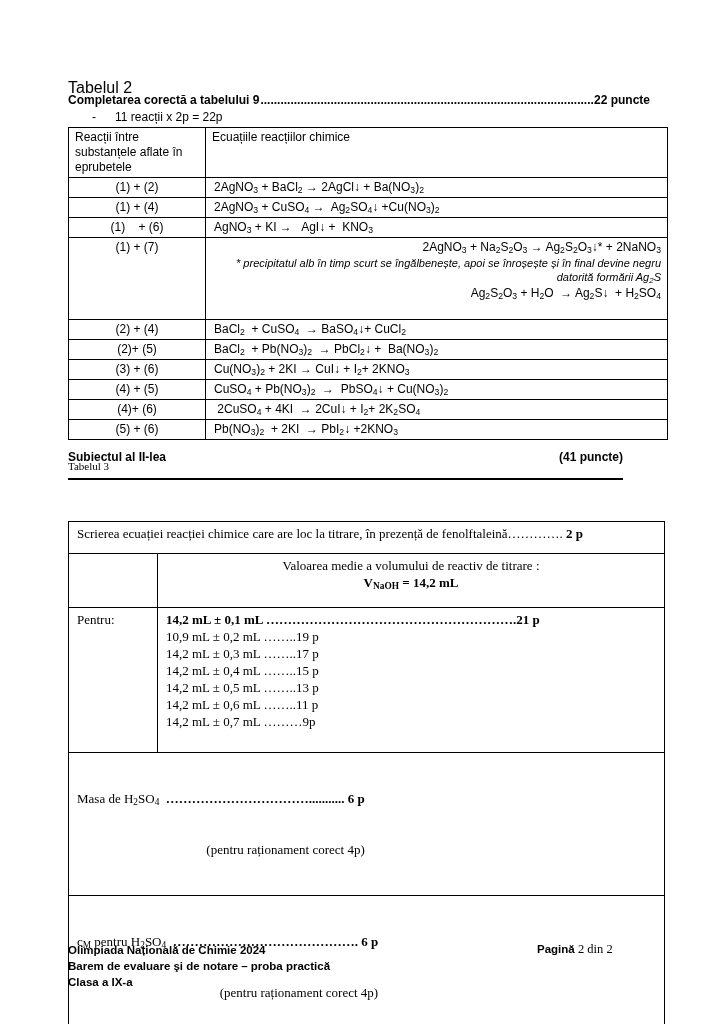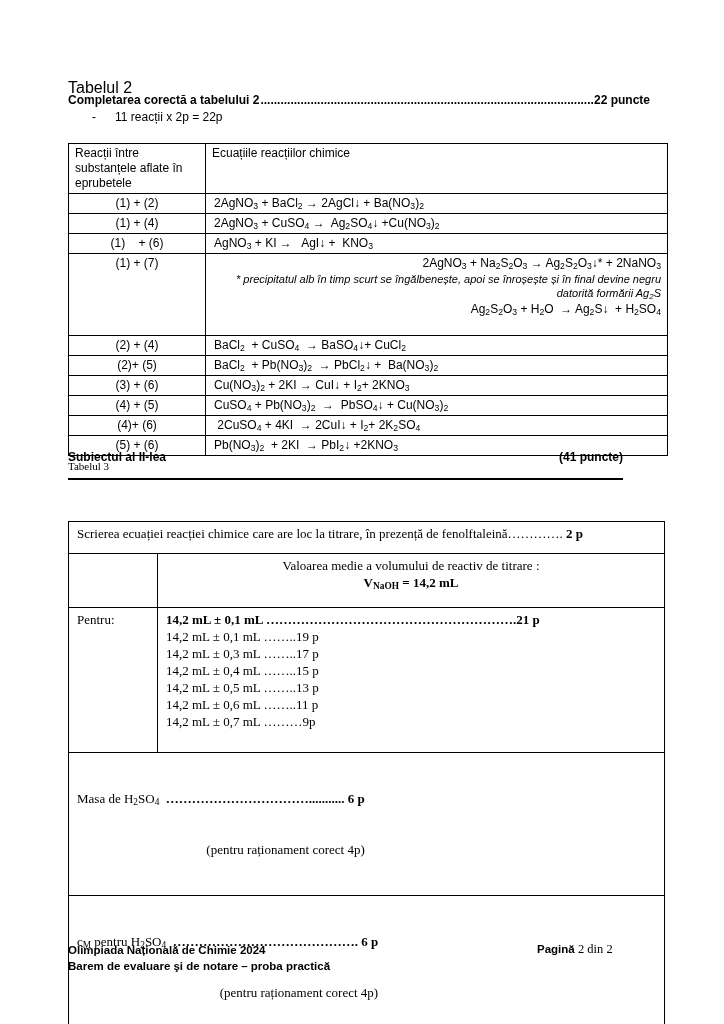--- a/index.html
+++ b/index.html
@@ -11,21 +11,21 @@
   .abs{position:absolute;}
   sub{font-size:0.72em;vertical-align:-0.22em;line-height:0;}
   
   .t2-label{left:68px;top:79px;font-size:16px;}
   .t2-heading{left:68px;top:93px;width:582px;display:flex;align-items:baseline;
     font-weight:bold;font-size:12px;white-space:nowrap;}
   .t2-heading .dots{flex:1;overflow:hidden;margin:0 1px;}
   .t2-bullet{left:92px;top:110px;font-size:12px;display:flex;}
   .t2-bullet .dash{width:23px;}
   
-  .table2{left:68px;top:143px;width:599px;border-collapse:collapse;table-layout:fixed;padding-left:16px;}
+  .table2{left:68px;top:127px;width:599px;border-collapse:collapse;table-layout:fixed;padding-left:16px;}
   .table2 td{border:1px solid #000;font-size:12px;line-height:15px;
     padding:2px 6px;vertical-align:top;}
   .table2 .hdr td{height:40px;}
   .table2 .pair{text-align:center;white-space:pre;}
   .table2 .eq{white-space:pre;padding-left:8px;}
   .table2 tr.r{height:19px;}
   .table2 tr.tall{height:82px;}
   .eq-note{font-style:italic;font-size:11px;line-height:14px;max-width:452px;
     white-space:normal;margin:1px 0 2px 0;}
   .eq2{white-space:pre;}
@@ -56,21 +56,21 @@
   .footer-right{left:537px;top:942px;font-size:11.5px;font-weight:bold;white-space:nowrap;}
   .footer-right .pageno{font-family:"Liberation Serif",serif;font-weight:normal;font-size:12.5px;}
 </style>
 </head>
 <body>
 
 <div class="page">
 
   <div class="abs t2-label">Tabelul 2</div>
   <div class="abs t2-heading">
-    <span>Completarea corectă a tabelului 2 </span>
+    <span>Completarea corectă a tabelului 9 </span>
     <span class="dots">..........................................................................................................................................................................</span>
     <span>22 puncte</span>
   </div>
   <div class="abs t2-bullet">
     <span class="dash">-</span>
     <span>11 reacții x 2p = 22p</span>
   </div>
 
   <table class="abs table2">
     <colgroup>
@@ -149,21 +149,21 @@
       <td></td>
       <td class="c2">
         <div>Valoarea medie a volumului de reactiv de titrare :</div>
         <div class="b">V<sub>NaOH</sub> = 14,2 mL</div>
       </td>
     </tr>
     <tr class="rowC">
       <td>Pentru:</td>
       <td class="c2">
         <div class="main">14,2 mL ± 0,1 mL ………………………………………………….21 p</div>
-        <div class="ln">14,2 mL ± 0,1 mL ……..19 p</div>
+        <div class="ln">10,9 mL ± 0,2 mL ……..19 p</div>
         <div class="ln">14,2 mL ± 0,3 mL ……..17 p</div>
         <div class="ln">14,2 mL ± 0,4 mL ……..15 p</div>
         <div class="ln">14,2 mL ± 0,5 mL ……..13 p</div>
         <div class="ln">14,2 mL ± 0,6 mL ……..11 p</div>
         <div class="ln">14,2 mL ± 0,7 mL ………9p</div>
       </td>
     </tr>
     <tr class="score-row">
       <td colspan="2">
         <div class="score-block">
@@ -180,18 +180,19 @@
         </div>
       </td>
     </tr>
 
   </tbody>
     </table>
 
   <div class="abs footer-left">
     <div>Olimpiada Națională de Chimie 2024</div>
     <div>Barem de evaluare şi de notare – proba practică</div>
+    <div>Clasa a IX-a</div>
   </div>
   <div class="abs footer-right">
     <span>Pagină </span><span class="pageno">2 din 2</span>
   </div>
 
 </div>
 
 </body></html>

